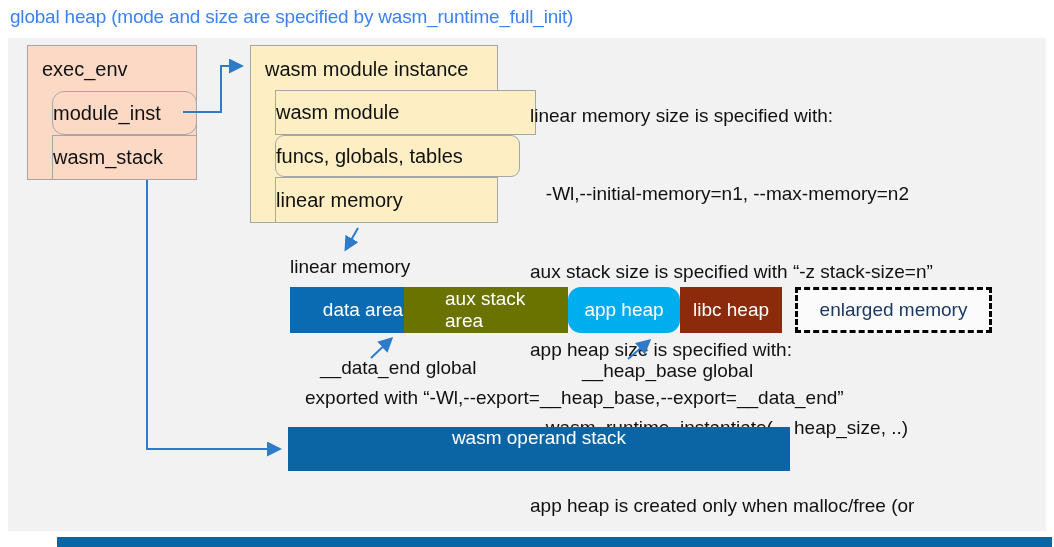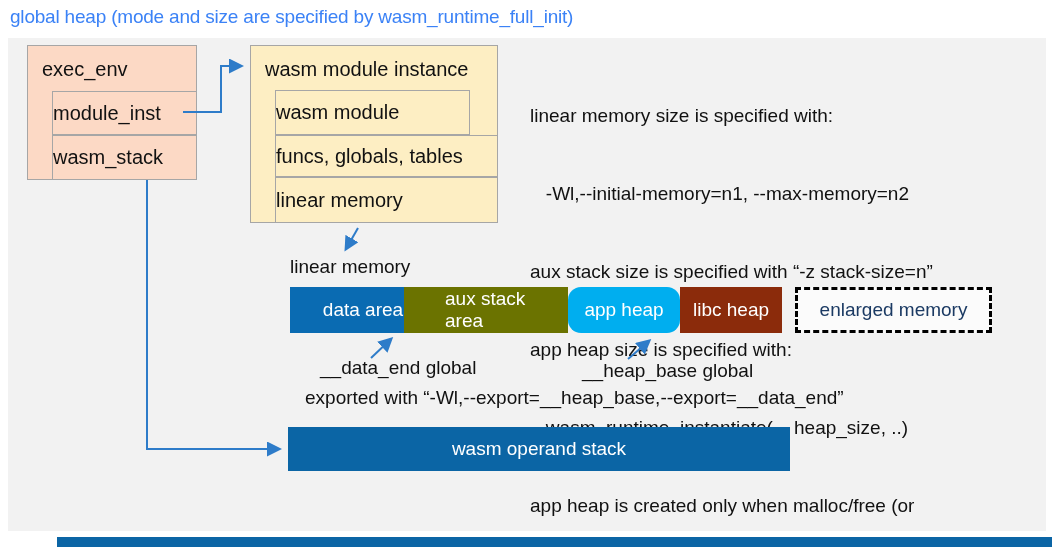--- a/index.html
+++ b/index.html
@@ -32,52 +32,52 @@
   .enlarged {
     position: absolute; top: 287px; height: 46px;
     border: 3px dashed #000; background: #fbfbfb;
     display: flex; align-items: center; justify-content: center;
     font-size: 19px;
   }
   .note { font-size: 19px; color: #111; line-height: 26px; white-space: pre-wrap; }
   .label19 { position: absolute; font-size: 19px; color: #111; white-space: pre; }
   .opstack {
     position: absolute; left: 288px; top: 427px; width: 502px; height: 44px;
-    display: flex; align-items: center; justify-content: center;
+    display: flex; justify-content: center;
     color: #fff; font-size: 19px;
   }
   svg.overlay { position: absolute; left: 0; top: 0; pointer-events: none; }
   .strip { position: absolute; left: 57px; top: 537px; width: 995px; height: 10px; }
 </style>
 </head>
 <body>
 
 <div class="page">
 
   <div class="title">global heap (mode and size are specified by wasm_runtime_full_init)</div>
 
   <div class="panel"></div>
 
   <div class="box pad" style="left: 27px; top: 45px; width: 170px; height: 135px; align-items: flex-start; background-color: rgb(252, 217, 197);">
     <span class="hdr-label">exec_env</span>
   </div>
-  <div class="box pad" style="left: 52px; top: 91px; width: 145px; height: 44px; background-color: rgb(252, 217, 197);">
+  <div class="box pad" style="left: 52px; top: 91px; width: 145px; height: 44px; background-color: rgb(252, 217, 197); border-radius: 12px;">
     <span>module_inst</span>
   </div>
   <div class="box pad" style="left: 52px; top: 135px; width: 145px; height: 45px; background-color: rgb(252, 217, 197);">
     <span>wasm_stack</span>
   </div>
 
   <div class="box pad" style="left: 250px; top: 45px; width: 248px; height: 178px; align-items: flex-start; background-color: rgb(253, 238, 195);">
     <span class="hdr-label">wasm module instance</span>
   </div>
-  <div class="box pad" style="left: 275px; top: 90px; width: 195px; height: 45px; background-color: rgb(253, 238, 195);">
+  <div class="box pad" style="left: 275px; top: 90px; width: 261px; height: 45px; background-color: rgb(253, 238, 195);">
     <span>wasm module</span>
   </div>
-  <div class="box pad" style="left: 275px; top: 135px; width: 223px; height: 42px; background-color: rgb(253, 238, 195);">
+  <div class="box pad" style="left: 275px; top: 135px; width: 245px; height: 42px; background-color: rgb(253, 238, 195); border-radius: 9px;">
     <span>funcs, globals, tables</span>
   </div>
   <div class="box pad" style="left: 275px; top: 177px; width: 223px; height: 46px; background-color: rgb(253, 238, 195);">
     <span>linear memory</span>
   </div>
 
   <div class="abs note" style="left:530px; top:51px; width:515px;">
     <div>linear memory size is specified with:</div>
     <div>   -Wl,--initial-memory=n1, --max-memory=n2</div>
     <div>aux stack size is specified with “-z stack-size=n”</div>

